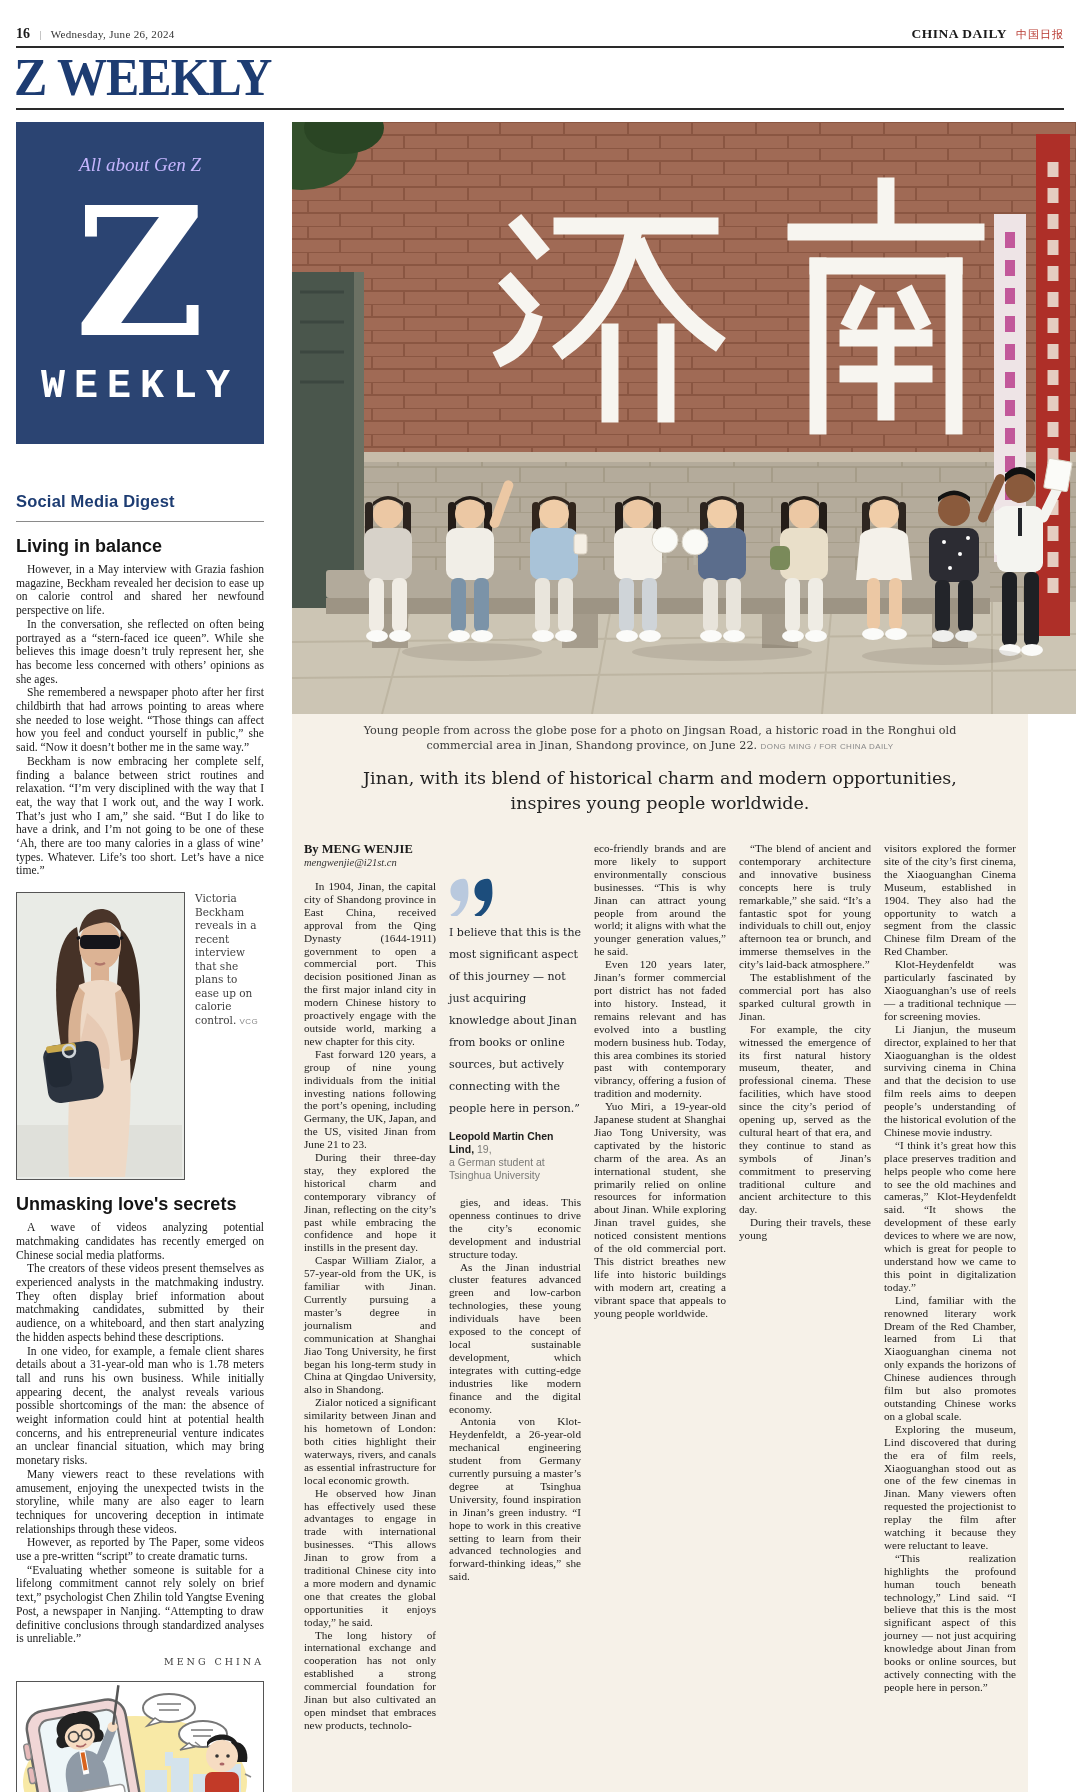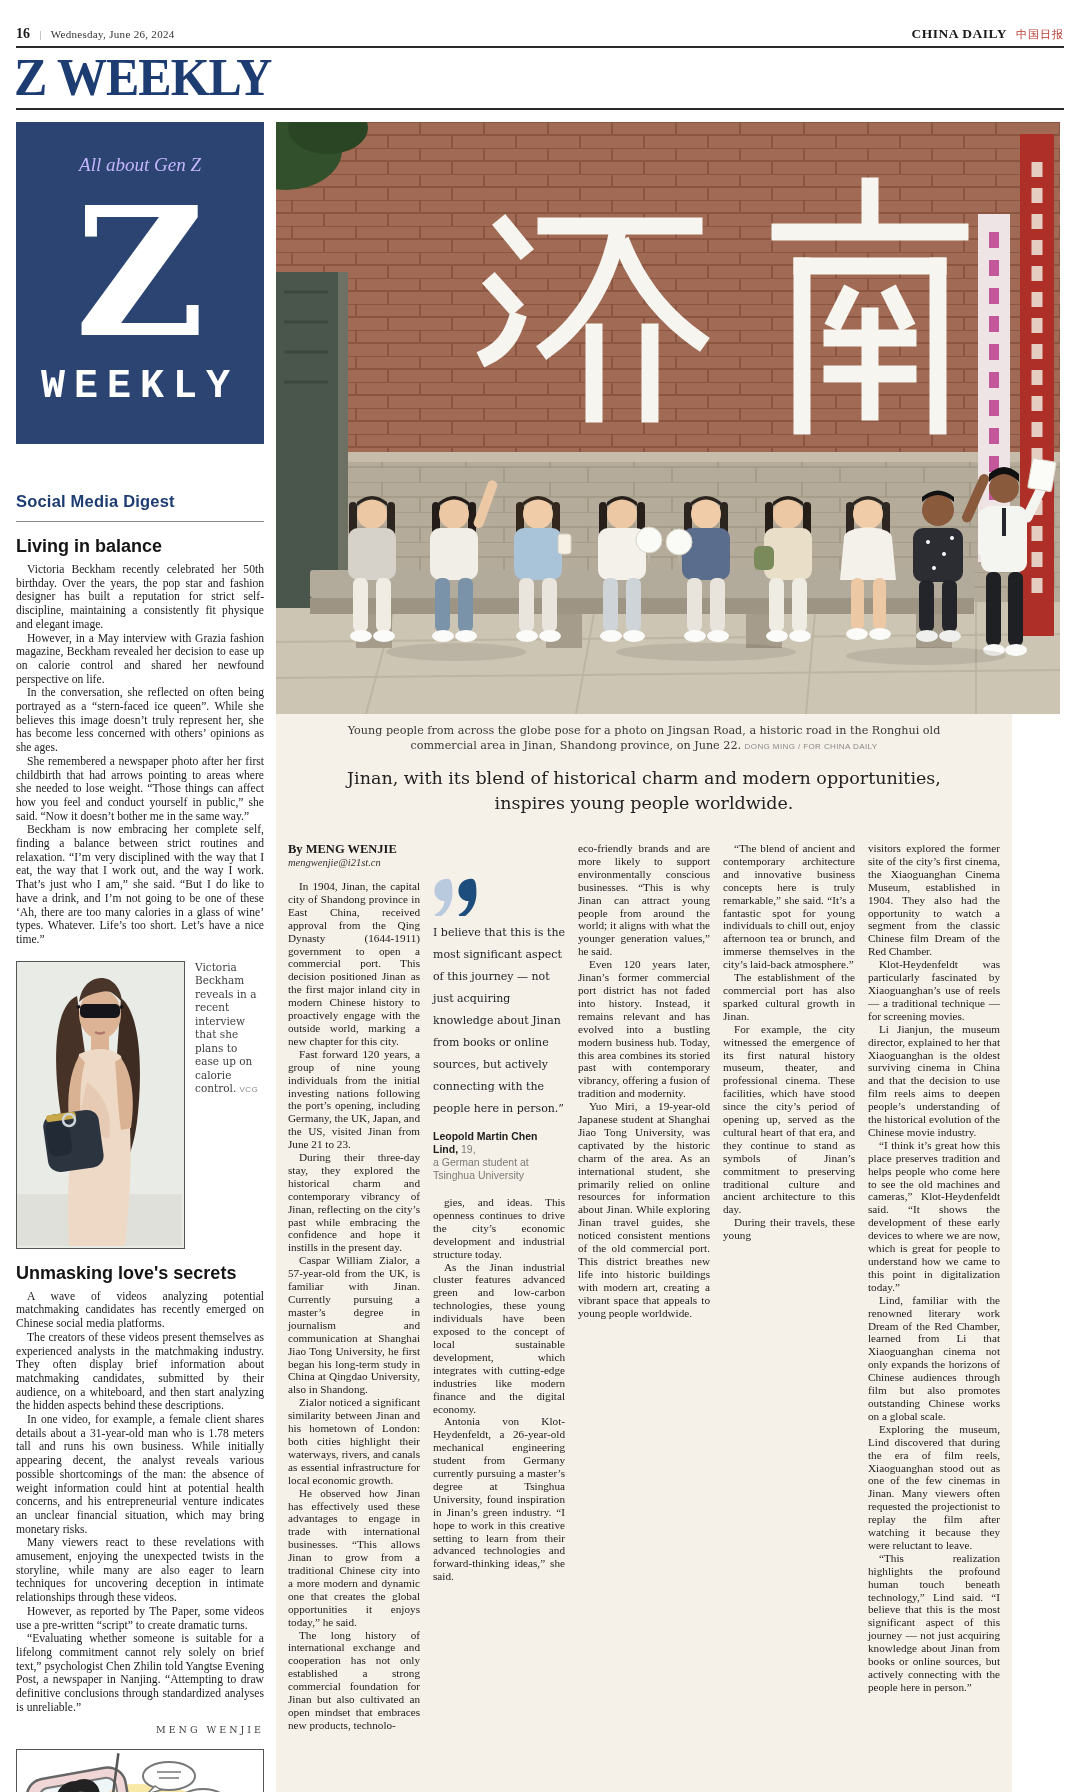--- a/index.html
+++ b/index.html
@@ -28,21 +28,21 @@
   .sec-rule{height:1px;background:#8a8a8a;margin-top:10px;margin-bottom:14px;}
   .art-h{font-family:"Liberation Sans",sans-serif;font-weight:bold;font-size:18px;color:#141414;margin:0 0 6px 0;}
   .bodytext p{margin:0;font-size:11.6px;line-height:13.7px;text-align:justify;text-indent:11px;}
   .photo-row{display:flex;margin-top:14px;margin-bottom:14px;}
   .beck-frame{width:167px;height:286px;border:1px solid #555;flex:none;background:#e9ebe7;}
   .beck-cap{margin-left:10px;width:66px;font-family:"DejaVu Serif",serif;font-size:10.5px;line-height:13.5px;color:#3f3f3f;}
   .credit{font-family:"Liberation Sans",sans-serif;font-size:8px;color:#8a8a8a;letter-spacing:.4px;}
   .sig{margin-top:10px;text-align:right;font-family:"DejaVu Serif",serif;font-size:9.5px;letter-spacing:3px;color:#3d3d3d;}
   .cartoon-frame{margin-top:14px;width:246px;height:178px;border:1px solid #555;background:#fff;}
   
-  .main{position:absolute;left:276px;top:122px;width:736px;height:1670px;background:#f6f1e8;}
+  .main{position:absolute;left:292px;top:122px;width:736px;height:1670px;background:#f6f1e8;}
   .mainphoto{display:block;width:784px;height:592px;}
   .photo-cap{margin:10px auto 0 auto;width:660px;text-align:center;font-family:"DejaVu Serif",serif;
              font-size:11.2px;line-height:14.5px;color:#3a3a3a;}
   .headline{margin-top:52px;text-align:center;font-family:"Liberation Serif",serif;font-size:60px;
             line-height:67px;color:#121212;letter-spacing:-1px;font-weight:500;}
   .subhead{margin:12px auto 0 auto;width:640px;text-align:center;font-family:"DejaVu Serif",serif;
            font-size:17.5px;line-height:25px;color:#222;}
   .cols{display:flex;gap:13px;margin:26px 12px 0 12px;}
   .col{flex:1 1 0;min-width:0;}
   .col p{margin:0;font-size:11.2px;line-height:12.9px;text-align:justify;text-indent:11px;}
@@ -82,21 +82,20 @@
       <div class="promo-tag">All about Gen Z</div>
       <div class="promo-z">Z</div>
       <div class="promo-w">WEEKLY</div>
     </div>
 
     <div class="sec-title">Social Media Digest</div>
     <div class="sec-rule"></div>
 
     <h3 class="art-h">Living in balance</h3>
     <div class="bodytext">
-        <p>Victoria Beckham recently celebrated her 50th birthday. Over the years, the pop star and fashion designer has built a reputation for strict self-discipline, maintaining a consistently fit physique and elegant image.</p>
         <p>However, in a May interview with Grazia fashion magazine, Beckham revealed her decision to ease up on calorie control and shared her newfound perspective on life.</p>
         <p>In the conversation, she reflected on often being portrayed as a “stern-faced ice queen”. While she believes this image doesn’t truly represent her, she has become less concerned with others’ opinions as she ages.</p>
         <p>She remembered a newspaper photo after her first childbirth that had arrows pointing to areas where she needed to lose weight. “Those things can affect how you feel and conduct yourself in public,” she said. “Now it doesn’t bother me in the same way.”</p>
         <p>Beckham is now embracing her complete self, finding a balance between strict routines and relaxation. “I’m very disciplined with the way that I eat, the way that I work out, and the way I work. That’s just who I am,” she said. “But I do like to have a drink, and I’m not going to be one of these ‘Ah, there are too many calories in a glass of wine’ types. Whatever. Life’s too short. Let’s have a nice time.”</p>
       </div>
 
     <div class="photo-row">
       <div class="beck-frame">
         
         <svg width="165" height="284" viewBox="0 0 165 284">
@@ -140,21 +139,21 @@
     <h3 class="art-h">Unmasking love's secrets</h3>
     <div class="bodytext">
         <p>A wave of videos analyzing potential matchmaking candidates has recently emerged on Chinese social media platforms.</p>
         <p>The creators of these videos present themselves as experienced analysts in the matchmaking industry. They often display brief information about matchmaking candidates, submitted by their audience, on a whiteboard, and then start analyzing the hidden aspects behind these descriptions.</p>
         <p>In one video, for example, a female client shares details about a 31-year-old man who is 1.78 meters tall and runs his own business. While initially appearing decent, the analyst reveals various possible shortcomings of the man: the absence of weight information could hint at potential health concerns, and his entrepreneurial venture indicates an unclear financial situation, which may bring monetary risks.</p>
         <p>Many viewers react to these revelations with amusement, enjoying the unexpected twists in the storyline, while many are also eager to learn techniques for uncovering deception in intimate relationships through these videos.</p>
         <p>However, as reported by The Paper, some videos use a pre-written “script” to create dramatic turns.</p>
         <p>“Evaluating whether someone is suitable for a lifelong commitment cannot rely solely on brief text,” psychologist Chen Zhilin told Yangtse Evening Post, a newspaper in Nanjing. “Attempting to draw definitive conclusions through standardized analyses is unreliable.”</p>
       </div>
 
-    <div class="sig">MENG WENJIE</div>
+    <div class="sig">MENG CHINA</div>
 
     <div class="cartoon-frame">
       
       <svg width="244" height="176" viewBox="0 0 244 176">
         <rect width="244" height="176" fill="#ffffff"></rect>
         <ellipse cx="118" cy="100" rx="112" ry="66" fill="#f8e9a6"></ellipse>
 
         <g fill="#d4e3ec">
           <rect x="128" y="88" width="22" height="50"></rect>
             <rect x="154" y="76" width="18" height="62"></rect>

